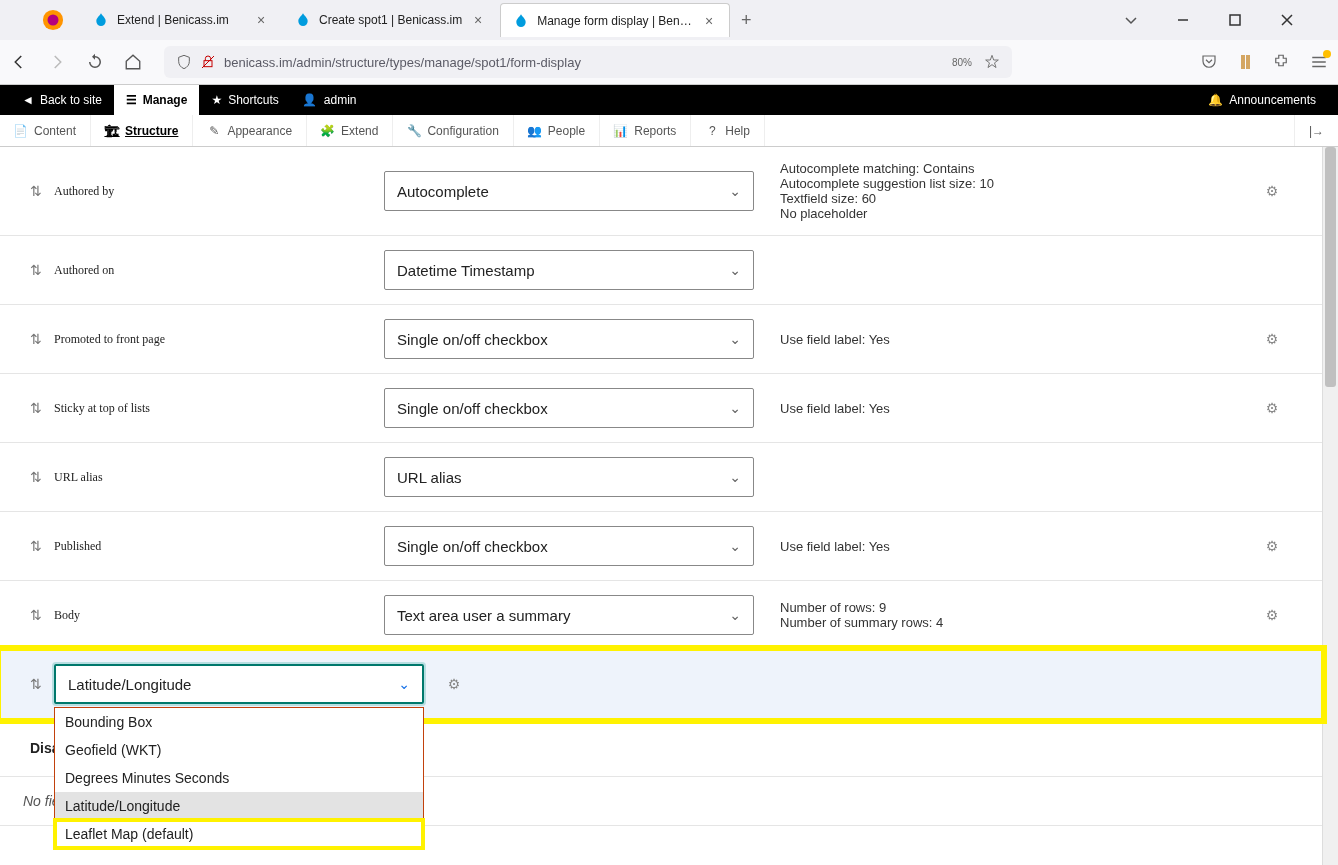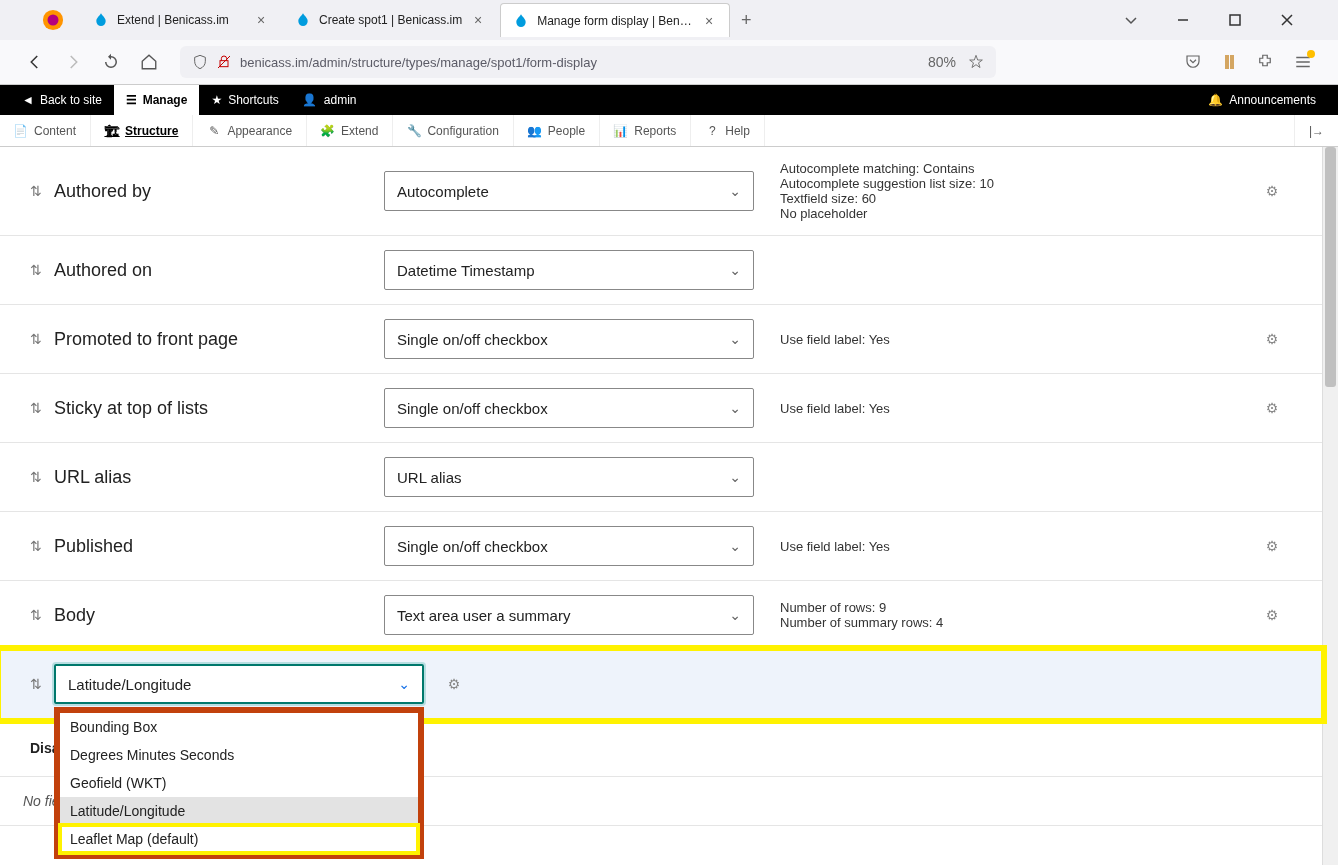--- a/index.html
+++ b/index.html
@@ -11,26 +11,26 @@
 .ff-icon { width: 24px; height: 24px; margin: 0 16px; display: flex; align-items: center; justify-content: center; }
 .tab { display: flex; align-items: center; height: 34px; padding: 0 12px; min-width: 200px; max-width: 230px; border-radius: 4px 4px 0 0; margin-right: 2px; cursor: pointer; position: relative; }
 .tab.active { background: #fff; border: 1px solid #ccc; border-bottom: none; }
 .tab-favicon { width: 16px; height: 16px; margin-right: 8px; flex-shrink: 0; }
 .tab-title { flex: 1; white-space: nowrap; overflow: hidden; text-overflow: ellipsis; font-size: 12px; }
 .tab-close { width: 16px; height: 16px; margin-left: 8px; display: flex; align-items: center; justify-content: center; color: #666; font-size: 14px; }
 .new-tab-btn { width: 28px; height: 28px; display: flex; align-items: center; justify-content: center; font-size: 18px; color: #666; cursor: pointer; }
 .window-controls { margin-left: auto; display: flex; gap: 24px; align-items: center; padding-right: 12px; }
 .win-ctrl { width: 28px; height: 28px; display: flex; align-items: center; justify-content: center; color: #333; cursor: pointer; }
 
-.nav-bar { display: flex; align-items: center; height: 44px; padding: 0 20px; gap: 8px; background: #f9f9fb; }
+.nav-bar { display: flex; align-items: center; height: 44px; padding: 0 4px; gap: 8px; background: #f9f9fb; }
 .nav-btn { width: 30px; height: 30px; display: flex; align-items: center; justify-content: center; color: #555; cursor: pointer; }
 .nav-btn.disabled { color: #bbb; }
 .url-bar { flex: 1; height: 32px; background: #f0f0f4; border-radius: 6px; display: flex; align-items: center; padding: 0 12px; margin: 0 180px 0 8px; gap: 8px; }
 .url-text { flex: 1; font-size: 13px; color: #5b5b66; }
-.zoom-badge { font-size: 14px; color: #666; padding: 1px 4px; }
+.zoom-badge { font-size: 10px; color: #666; padding: 1px 4px; }
 .right-icons { display: flex; gap: 20px; align-items: center; padding-right: 6px; }
 
 
 .drupal-topbar { background: #000; color: #fff; height: 30px; display: flex; align-items: center; padding: 0 10px; font-size: 12px; }
 .tb-item { display: flex; align-items: center; padding: 0 12px; height: 30px; cursor: pointer; gap: 6px; }
 .tb-item.active { background: #fff; color: #000; font-weight: bold; }
 .tb-right { margin-left: auto; }
 
 .drupal-menubar { background: #fff; border-bottom: 1px solid #ccc; height: 32px; display: flex; align-items: stretch; font-size: 12px; }
 .mb-item { display: flex; align-items: center; padding: 0 14px; gap: 6px; cursor: pointer; color: #555; border-right: 1px solid #eee; }
@@ -40,34 +40,34 @@
 
 
 .content-wrap { position: relative; height: calc(100vh - 146px); overflow: hidden; }
 .scrollbar-gutter { position: absolute; right: 0; top: 0; width: 16px; height: 100%; background: #f0f0f0; border-left: 1px solid #ddd; }
 .scrollbar-thumb { position: absolute; left: 2px; right: 2px; top: 0; height: 240px; background: #c0c0c0; border-radius: 3px; }
 .content { padding: 0 0 0 0; }
 
 .field-table { width: calc(100% - 16px); }
 .field-row { display: flex; align-items: center; padding: 14px 30px; border-bottom: 1px solid #e5e5e5; min-height: 58px; position: relative; }
 .field-row .drag { width: 24px; color: #777; cursor: move; }
-.field-row .label { width: 330px; font-size: 18px; }
+.field-row .label { width: 330px; font-size: 12px; font-family: Liberation Serif, serif; }
 .field-row .widget { width: 380px; }
 .field-row .summary { flex: 1; font-size: 13px; color: #333; padding-left: 16px; }
 .field-row .actions { width: 40px; text-align: center; }
 .gear { color: #888; cursor: pointer; }
 
 .select-box { width: 370px; height: 40px; border: 1px solid #888; border-radius: 2px; padding: 0 12px; display: flex; align-items: center; justify-content: space-between; background: #fff; cursor: pointer; position: relative; }
 .select-box.focused { border: 2px solid #00786c; outline: 2px solid #26a69a44; }
 .select-text { font-size: 15px; }
 .select-chevron { color: #666; }
 .select-chevron.blue { color: #1a73e8; }
 
 .highlight-yellow { outline: 6px solid #fff200; outline-offset: -1px; background: #eef3fb; }
-.dropdown-open { position: absolute; top: 100%; left: 0; width: 370px; background: #fff; border: 6px solid #c2410c; z-index: 10; margin-top: 3px; }
+.dropdown-open { position: absolute; top: 100%; left: 0; width: 370px; background: #fff; border: 1px solid #c2410c; z-index: 10; margin-top: 3px; }
 .dd-item { padding: 6px 10px; font-size: 14px; cursor: pointer; }
 .dd-item.selected { background: #e3e3e3; }
 .dd-item.highlighted { outline: 4px solid #fff200; outline-offset: -2px; }
 .no-field { font-style: italic; color: #555; padding: 16px 23px; }
 
 svg { display: block; }
 </style>
 </head>
 <body>
 
@@ -371,22 +371,22 @@
 
     <div class="field-row highlight-yellow" style="z-index:5">
       <div class="drag">⇅</div>
       <div class="widget" style="position:relative">
         <div class="select-box focused">
           <span class="select-text">Latitude/Longitude</span>
           <span class="select-chevron blue">⌄</span>
         </div>
         <div class="dropdown-open">
           <div class="dd-item">Bounding Box</div>
+          <div class="dd-item">Geofield (WKT)</div>
           <div class="dd-item">Degrees Minutes Seconds</div>
-          <div class="dd-item">Geofield (WKT)</div>
           <div class="dd-item selected">Latitude/Longitude</div>
           <div class="dd-item highlighted">Leaflet Map (default)</div>
         </div>
       </div>
       <div class="actions"><span class="gear">⚙</span></div>
     </div>
 
     <div class="field-row" style="font-weight:bold;">
       <span>Disabled</span>
     </div>

